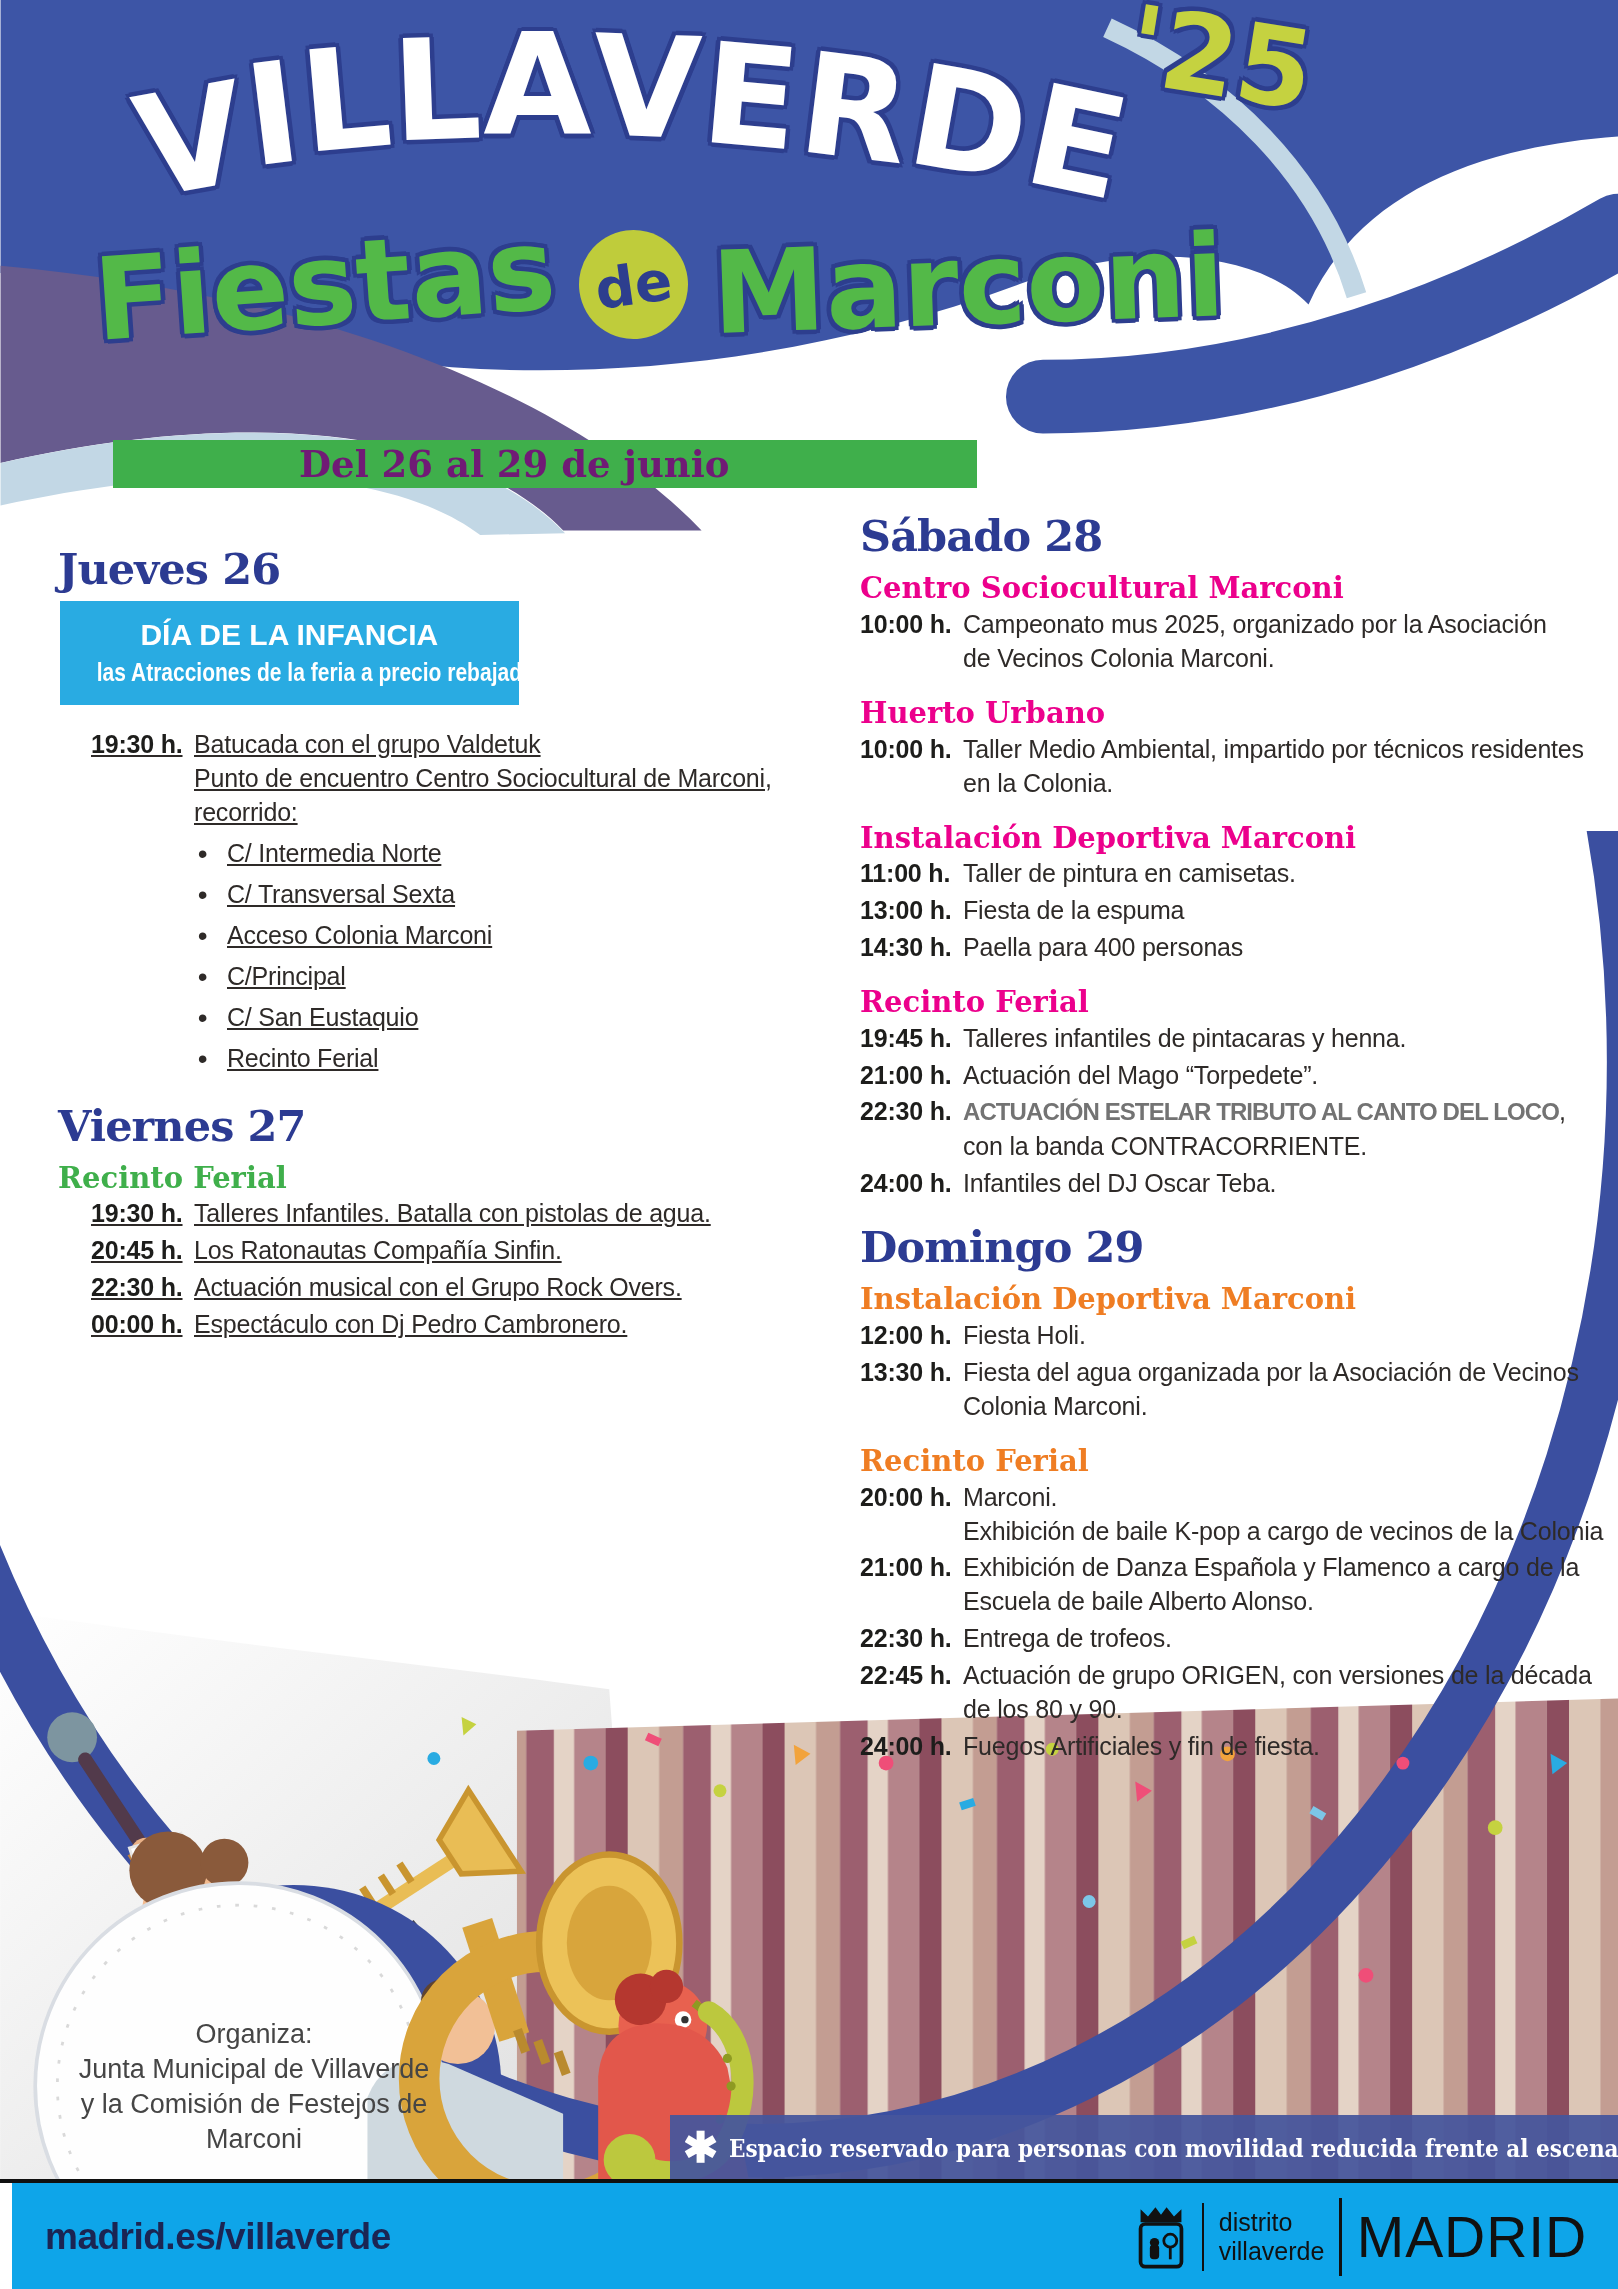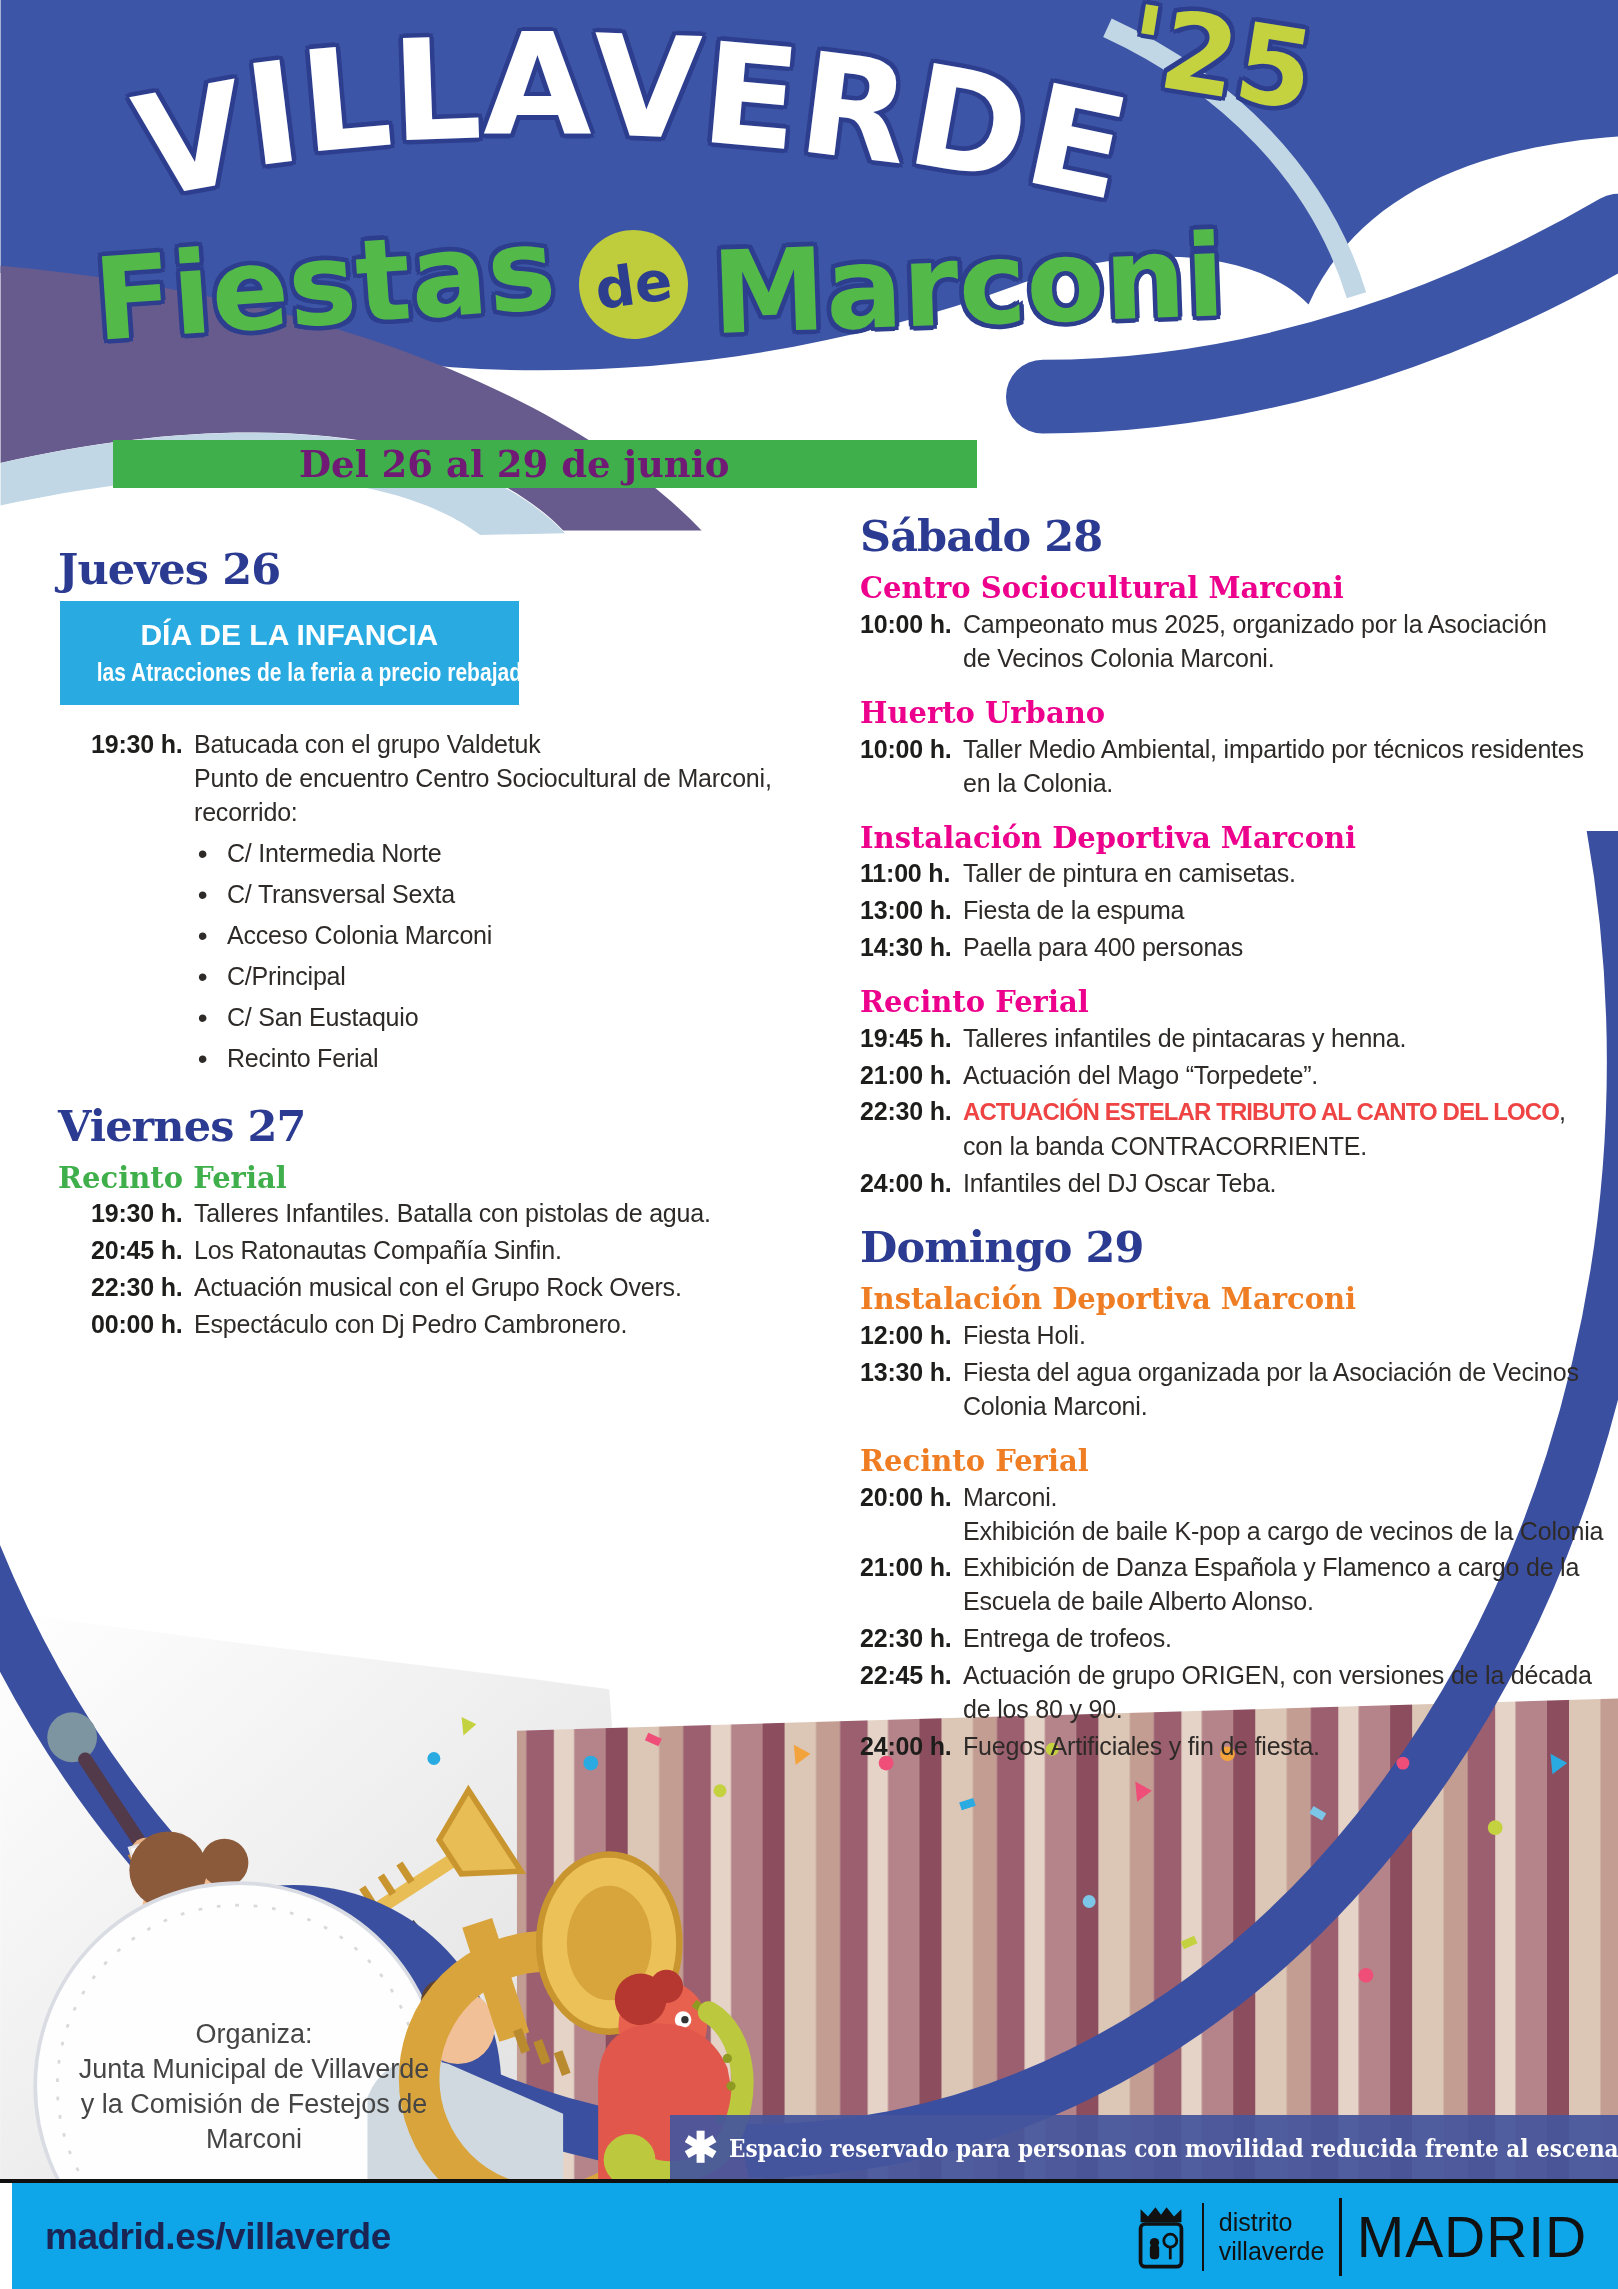--- a/index.html
+++ b/index.html
@@ -46,25 +46,25 @@
 
   
   .col{position:absolute;z-index:2;color:#2e2a28;}
   .col-left{left:58px;top:546px;width:637px;}
   .col-right{left:860px;top:513px;width:749px;}
   h2.day{margin:0 0 3.7px 0;font-family:"DejaVu Serif",serif;font-weight:bold;font-size:43px;
          line-height:46px;color:#2c3b92;letter-spacing:-0.9px;}
   .venue{margin:13px 0 1.8px 0;font-family:"DejaVu Serif",serif;font-weight:bold;font-size:29px;line-height:33px;}
   .venue.pink{color:#ec008c}.venue.green{color:#3faf4b}.venue.orange{color:#ef7d23}
   .ev{display:flex;margin:0 0 2.8px 0;font-size:25px;line-height:34px;letter-spacing:-0.2px;}
-  .col-left .ev{padding-left:33px;}
+  .col-left .ev{padding-left:33px;text-decoration:underline;}
   .ev .t{flex:0 0 103px;font-weight:bold;color:#1d1d1b;}
   .ev .d{flex:1;}
   .ev .d .ln{white-space:nowrap;}
-  .ev .d .bold-caps{font-weight:bold;font-size:24px;letter-spacing:-0.9px;color:#ef4444;}
+  .ev .d .bold-caps{font-weight:bold;font-size:24px;letter-spacing:-0.9px;color:#737373;}
   .infancia-box{margin:9.2px 0 22px 1.8px;width:459px;background:#29abe2;text-align:center;
                 padding:13px 0 14.8px 0;color:#fff;}
   .infancia-box .l1{font-weight:bold;font-size:30px;line-height:41px;}
   .infancia-box .l2{font-weight:bold;font-size:25px;line-height:35px;transform:scaleX(0.84);transform-origin:center;white-space:nowrap;}
   ul.route{list-style:none;margin:3.7px 0 0 0;padding:0;}
   ul.route li{position:relative;padding-left:33px;line-height:41px;white-space:nowrap;}
   ul.route li::before{content:"•";position:absolute;left:3.7px;font-size:28px;}
   .day-block{margin-top:24px;}
   .gap-top{margin-top:22px;}
 

